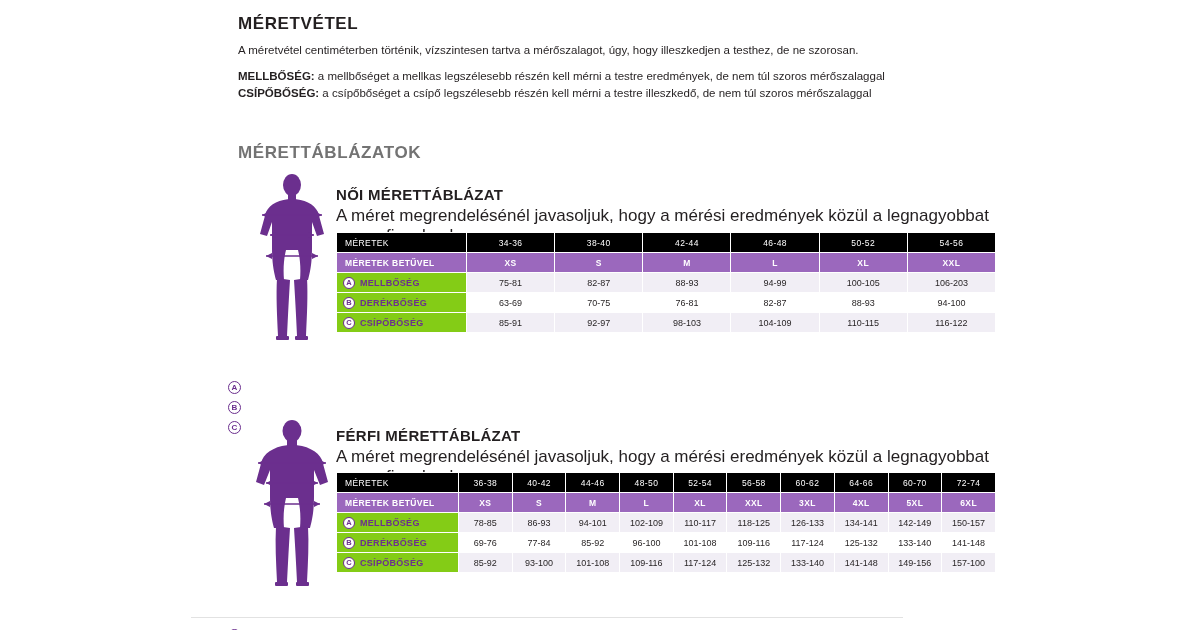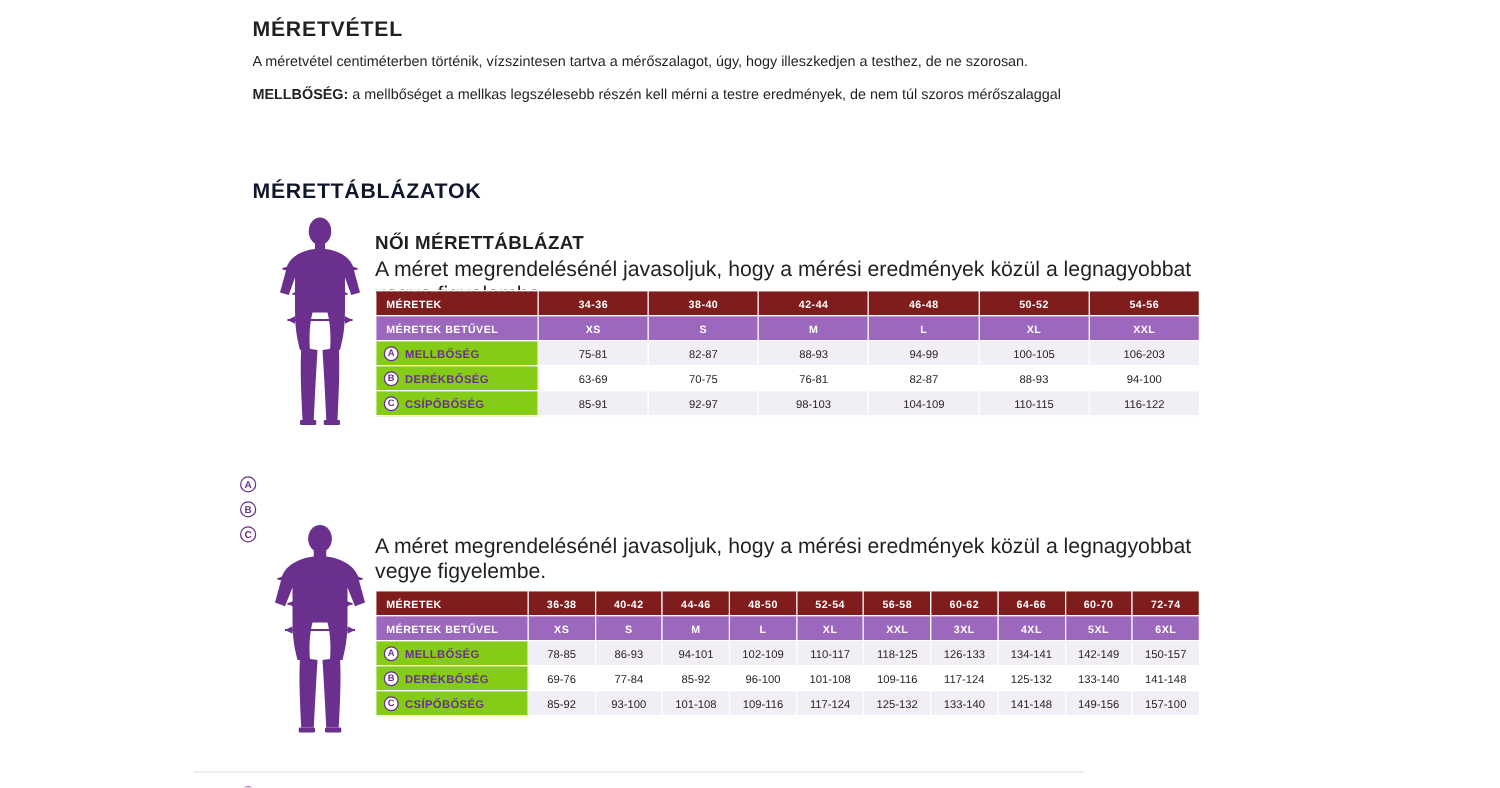--- a/index.html
+++ b/index.html
@@ -11,20 +11,21 @@
     background: #ffffff;
     font-family: "Liberation Sans", sans-serif;
     color: #231f20;
   }
   .page {
     position: relative;
     width: 1022px;
     height: 630px;
     overflow: hidden;
     background: #ffffff;
+    margin-left: 36px;
   }
 
   
   .intro {
     position: absolute;
     left: 202px;
     top: 14px;
     width: 700px;
   }
   .intro h1 {
@@ -48,21 +49,21 @@
   }
   .intro .rule b { font-weight: bold; }
 
   .tables-title {
     position: absolute;
     left: 202px;
     top: 143px;
     font-size: 17px;
     font-weight: bold;
     letter-spacing: 0.6px;
-    color: #0f172a;
+    color: #737373;
   }
 
   
   .section { position: absolute; }
   .section .sec-title {
     font-size: 15px;
     font-weight: bold;
     letter-spacing: 0.3px;
     margin: 0 0 3px 0;
     color: #231f20;
@@ -108,23 +109,23 @@
     border: 1px solid #ffffff;
     text-align: center;
     font-size: 9px;
     padding: 0;
     height: 20px;
     color: #231f20;
     background: #f1eef5;
     white-space: nowrap;
   }
   table.size tr.head th {
-    background: #7f1d1d;
+    background: #000000;
     color: #ffffff;
-    font-weight: bold;
+    font-weight: normal;
     font-size: 8.5px;
     letter-spacing: 0.4px;
   }
   table.size tr.head2 th {
     background: #9b68bd;
     color: #ffffff;
     font-weight: bold;
     font-size: 8.5px;
     letter-spacing: 0.4px;
   }
@@ -181,20 +182,23 @@
 <body>
 
 <div class="page">
 
   <div class="intro">
     <h1>MÉRETVÉTEL</h1>
     <p class="lead">A méretvétel centiméterben történik, vízszintesen tartva a mérőszalagot, úgy, hogy illeszkedjen a testhez, de ne szorosan.</p>
     <p class="rule">
       <b>MELLBŐSÉG:</b><span> a mellbőséget a mellkas legszélesebb részén kell mérni a testre eredmények, de nem túl szoros mérőszalaggal</span>
     </p>
+    <p class="rule">
+      <b>CSÍPŐBŐSÉG:</b><span> a csípőbőséget a csípő legszélesebb részén kell mérni a testre illeszkedő, de nem túl szoros mérőszalaggal</span>
+    </p>
   </div>
 
   <div class="tables-title">MÉRETTÁBLÁZATOK</div>
 
   <div class="section" style="left:300px; top:186px; width:660px;">
     <div class="sec-title">NŐI MÉRETTÁBLÁZAT</div>
     <div class="sec-sub">A méret megrendelésénél javasoljuk, hogy a mérési eredmények közül a legnagyobbat vegye figyelembe.</div>
   </div>
 
   <div class="figure" style="left:196px; top:172px;">
@@ -294,20 +298,21 @@
         <td>92-97</td>
         <td>98-103</td>
         <td>104-109</td>
         <td>110-115</td>
         <td>116-122</td>
       </tr>
     </tbody>
   </table>
 
   <div class="section" style="left:300px; top:427px; width:700px;">
+    <div class="sec-title">FÉRFI MÉRETTÁBLÁZAT</div>
     <div class="sec-sub">A méret megrendelésénél javasoljuk, hogy a mérési eredmények közül a legnagyobbat vegye figyelembe.</div>
   </div>
 
   <div class="figure" style="left:196px; top:418px;">
     <svg width="120" height="172" viewBox="0 0 120 172" aria-hidden="true">
       <g fill="#6b2f8e">
         <ellipse cx="60" cy="13" rx="9.5" ry="11"></ellipse>
         <rect x="55" y="22" width="10" height="6"></rect>
         <path d="M60 27 C46 27 34 33 30 42 L24 64 L32 67 L38 52 L38 78 C38 94 40 102 42 110 L52 110 C51 98 52 88 54 80 L60 80 L66 80 C68 88 69 98 68 110 L78 110 C80 102 82 94 82 78 L82 52 L88 67 L96 64 L90 42 C86 33 74 27 60 27 Z"></path>
         <path d="M44 108 C43 126 44 144 45 164 L55 164 C56 144 57 126 58 110 Z"></path>

